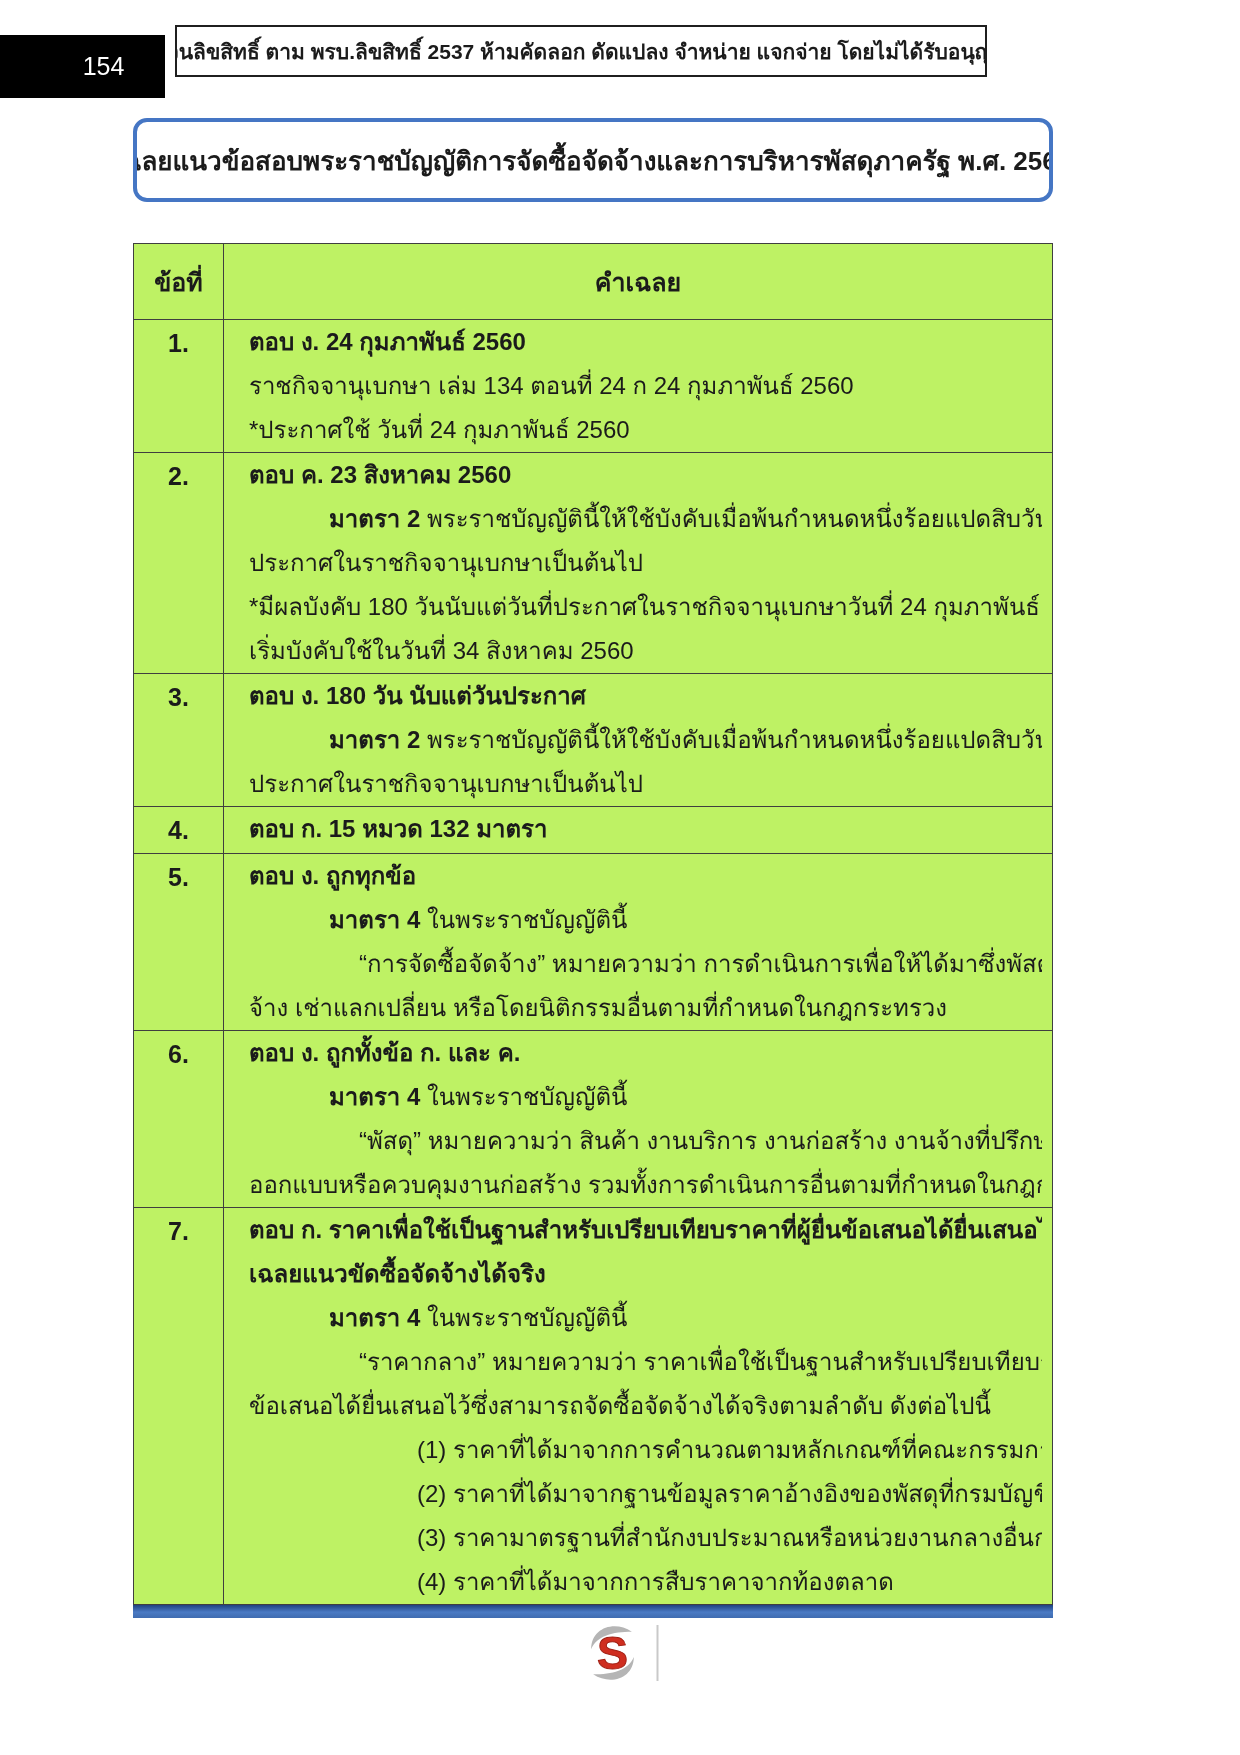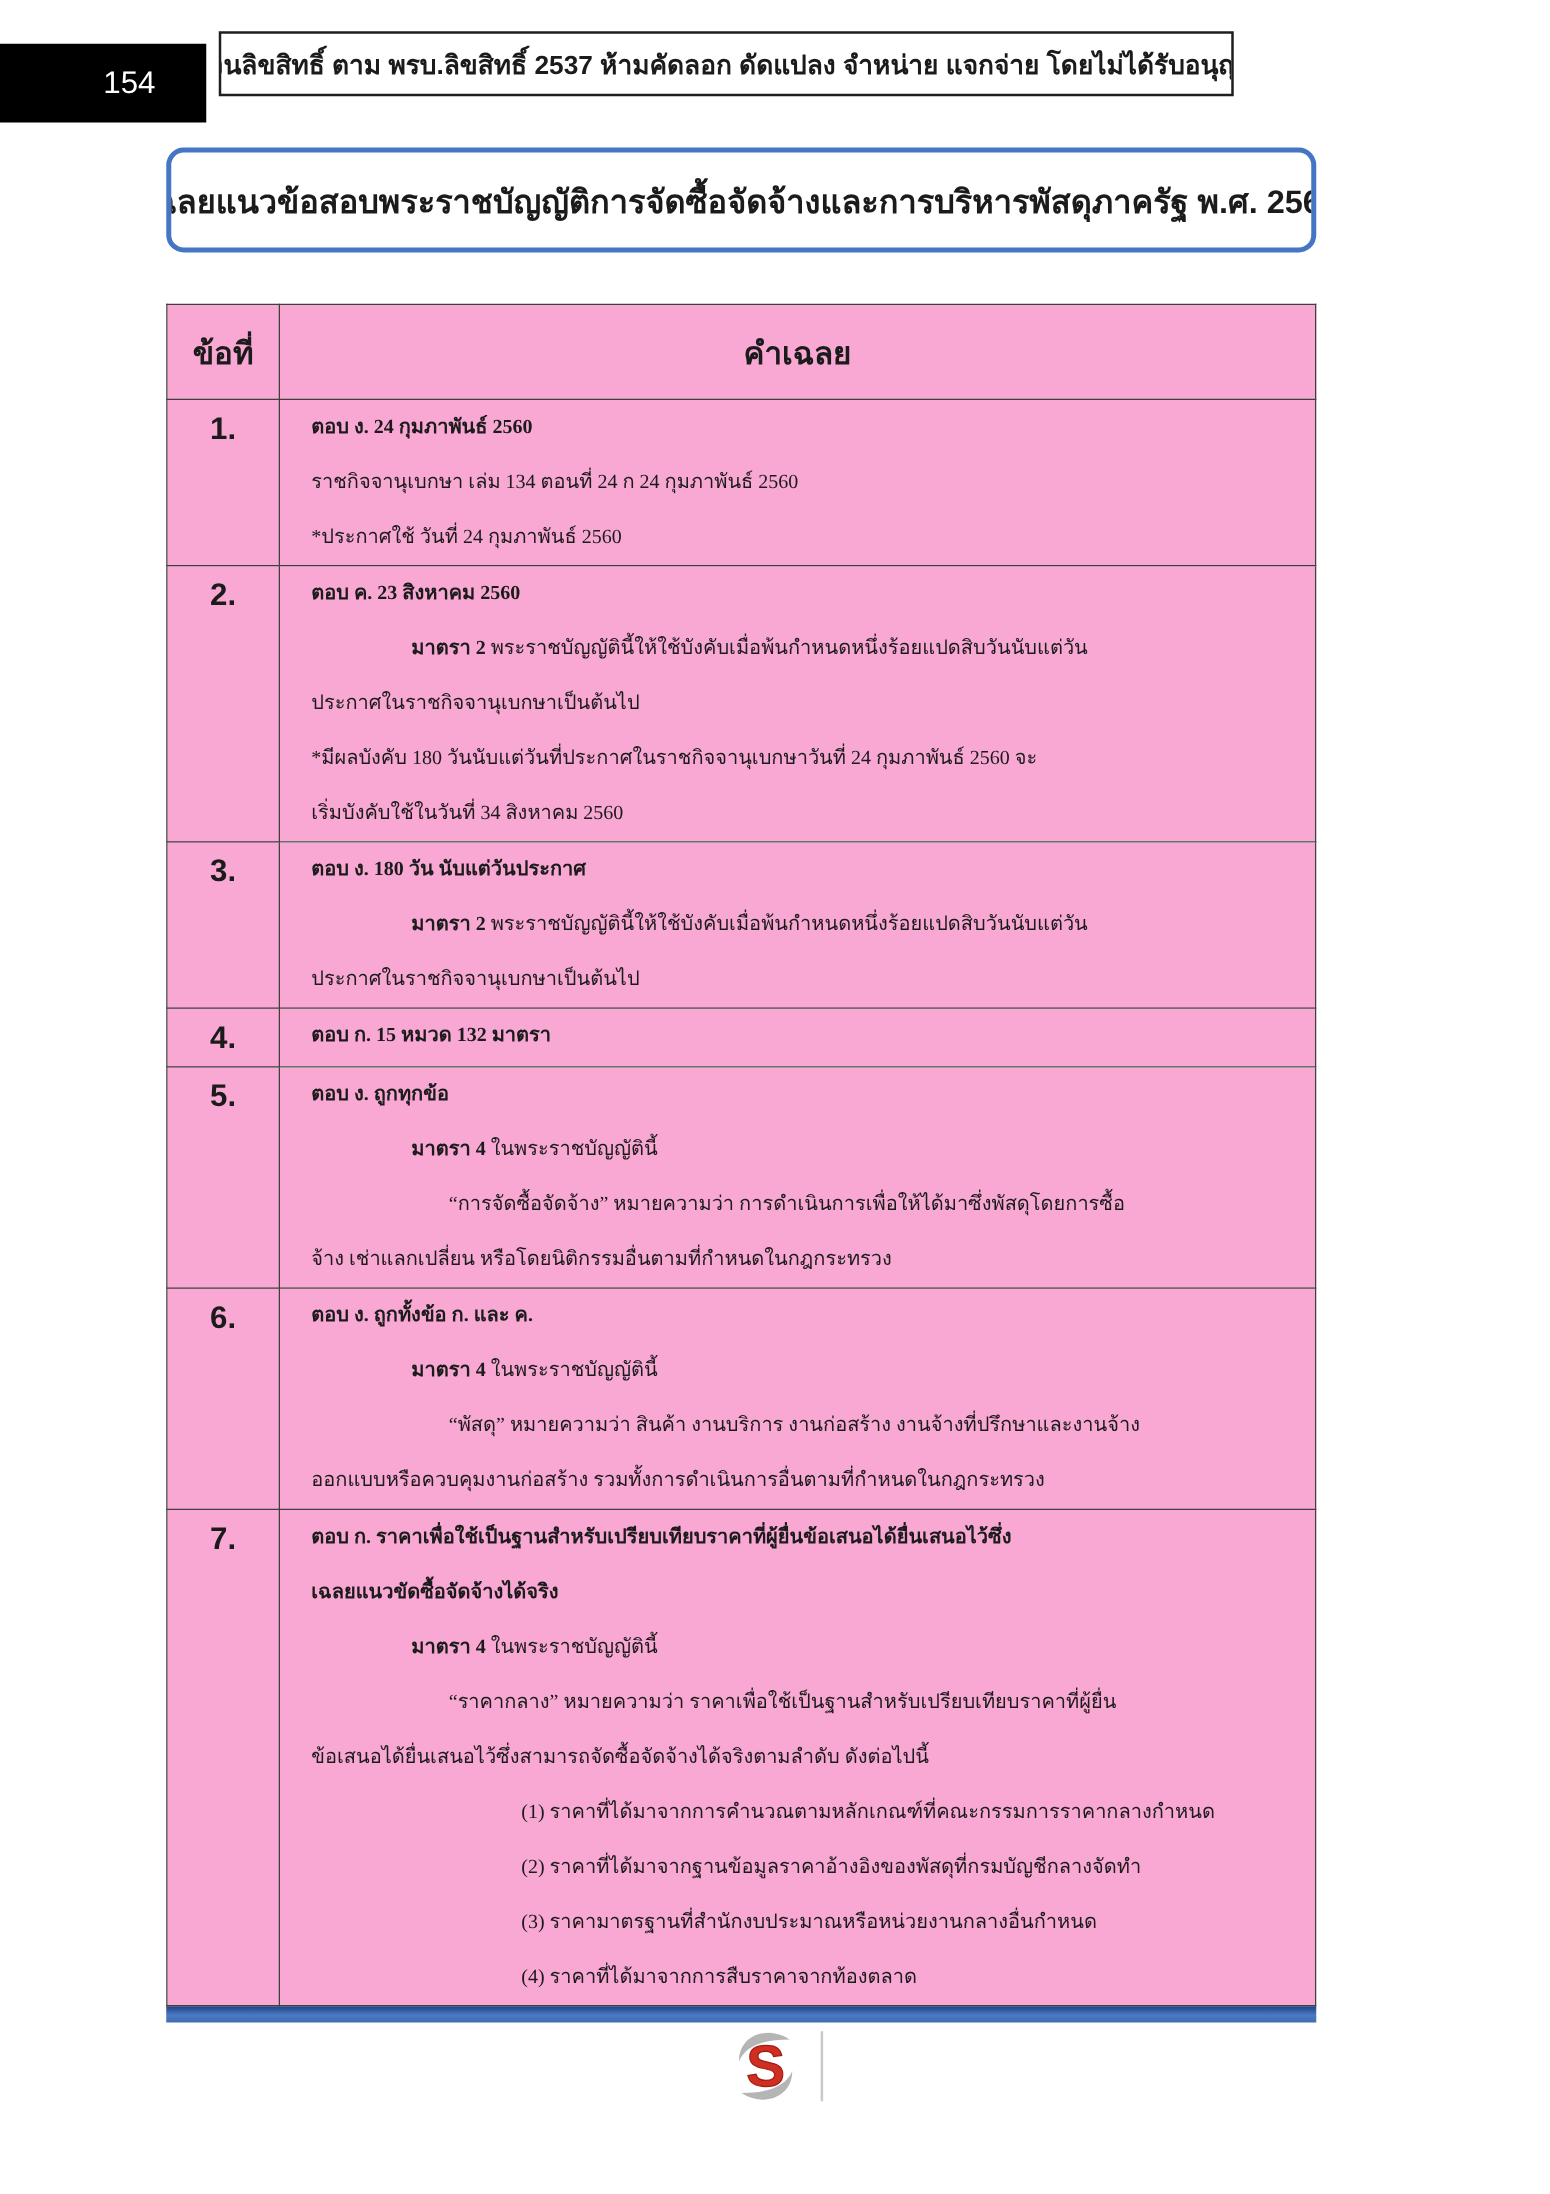--- a/index.html
+++ b/index.html
@@ -22,34 +22,34 @@
     position:absolute;left:133px;top:118px;width:920px;height:84px;
     border:4px solid #4576c4;border-radius:14px;box-sizing:border-box;background:#fff;
     display:flex;align-items:center;justify-content:center;
     font-weight:bold;font-size:26px;white-space:nowrap;overflow:hidden;
   }
   table.answers{
     position:absolute;left:133px;top:243px;width:920px;
     border-collapse:collapse;table-layout:fixed;
   }
   table.answers th, table.answers td{
-    border:1px solid #3f3f3f;background:#f9a8d4;
+    border:1px solid #3f3f3f;background:#bef264;
   }
   table.answers th{
     height:73px;font-size:25px;font-weight:bold;text-align:center;vertical-align:middle;
   }
   col.c-no{width:90px;}
   td.col-no{
     vertical-align:top;text-align:center;font-weight:bold;font-size:25px;line-height:44px;
   }
   td.col-ans{
     vertical-align:top;padding:0 10px 0 25px;overflow:hidden;
   }
   .line{
-    font-size:16px;line-height:44px;white-space:nowrap;overflow:hidden;font-family:Liberation Serif, serif;
+    font-size:24px;line-height:44px;white-space:nowrap;overflow:hidden;
   }
   .line.bold{font-weight:bold;}
   .line b{font-weight:bold;}
   .i1{padding-left:80px;}
   .i2{padding-left:110px;}
   .i3{padding-left:168px;}
   .footer-bar{
     position:absolute;left:133px;top:1605px;width:920px;height:13px;
     background:linear-gradient(180deg,#1f4280 0%,#4a7ac4 55%,#3f6cb0 100%);
   }

